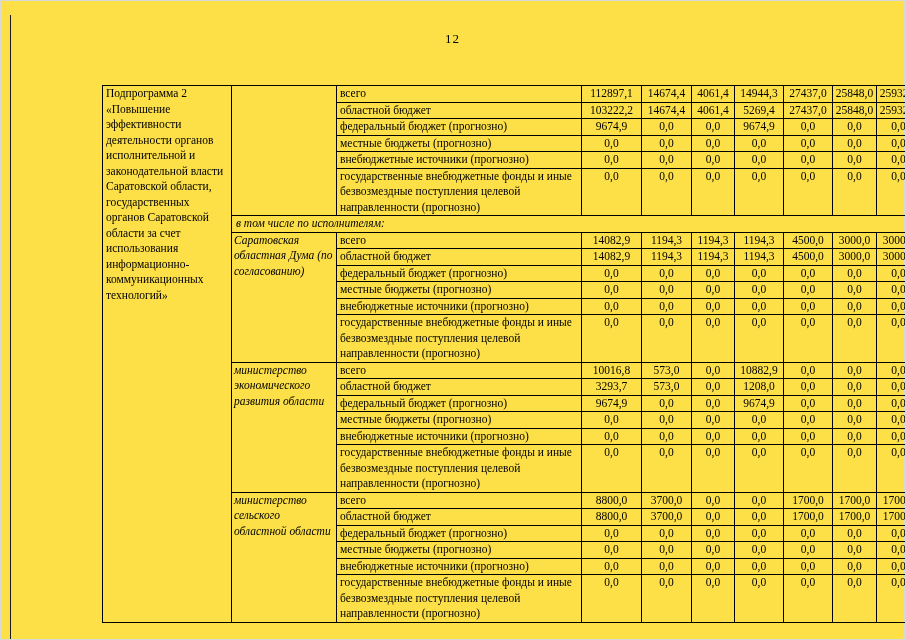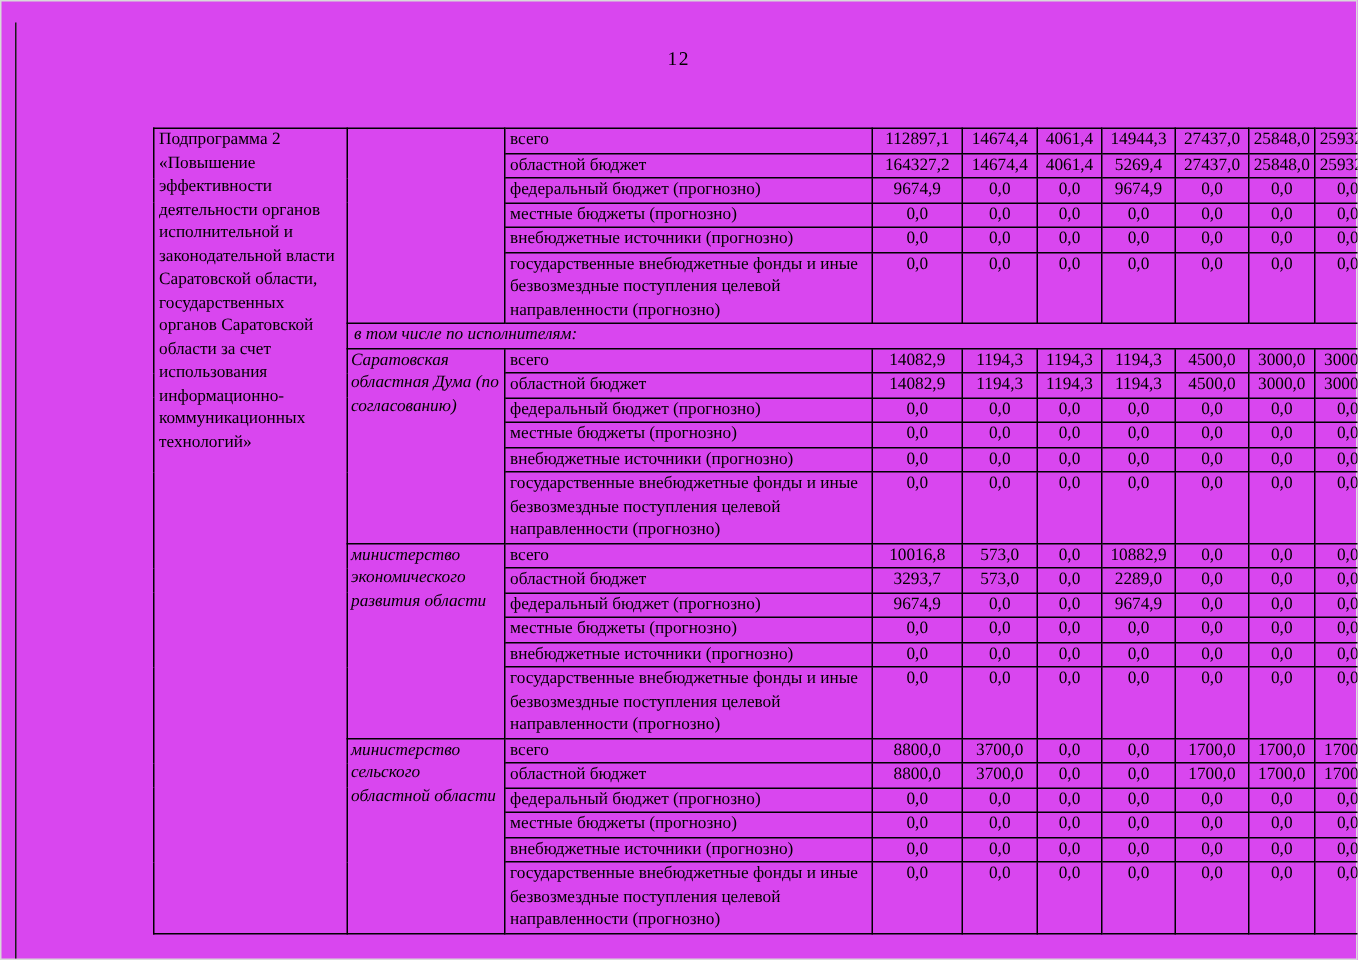--- a/index.html
+++ b/index.html
@@ -7,21 +7,21 @@
   body {
     background: #ffffff;
     font-family: "Liberation Serif", "DejaVu Serif", serif;
     color: #000;
     position: relative;
     overflow: hidden;
   }
   .page {
     position: absolute;
     inset: 0;
-    background: #d946ef;
+    background: #fde047;
     border: 1px solid #d9d9d9;
   }
   .scan-line {
     position: absolute;
     left: 9px;
     top: 14px;
     width: 1px;
     height: 624px;
     background: #1a1a1a;
   }
@@ -86,21 +86,21 @@
           <td class="num">112897,1</td>
           <td class="num">14674,4</td>
           <td class="num">4061,4</td>
           <td class="num">14944,3</td>
           <td class="num">27437,0</td>
           <td class="num">25848,0</td>
           <td class="num">25932,0</td>
         </tr>
         <tr>
           <td class="label">областной бюджет</td>
-          <td class="num">164327,2</td>
+          <td class="num">103222,2</td>
           <td class="num">14674,4</td>
           <td class="num">4061,4</td>
           <td class="num">5269,4</td>
           <td class="num">27437,0</td>
           <td class="num">25848,0</td>
           <td class="num">25932,0</td>
         </tr>
         <tr>
           <td class="label">федеральный бюджет (прогнозно)</td>
           <td class="num">9674,9</td>
@@ -214,21 +214,21 @@
           <td class="num">10882,9</td>
           <td class="num">0,0</td>
           <td class="num">0,0</td>
           <td class="num">0,0</td>
         </tr>
         <tr>
           <td class="label">областной бюджет</td>
           <td class="num">3293,7</td>
           <td class="num">573,0</td>
           <td class="num">0,0</td>
-          <td class="num">2289,0</td>
+          <td class="num">1208,0</td>
           <td class="num">0,0</td>
           <td class="num">0,0</td>
           <td class="num">0,0</td>
         </tr>
         <tr>
           <td class="label">федеральный бюджет (прогнозно)</td>
           <td class="num">9674,9</td>
           <td class="num">0,0</td>
           <td class="num">0,0</td>
           <td class="num">9674,9</td>

